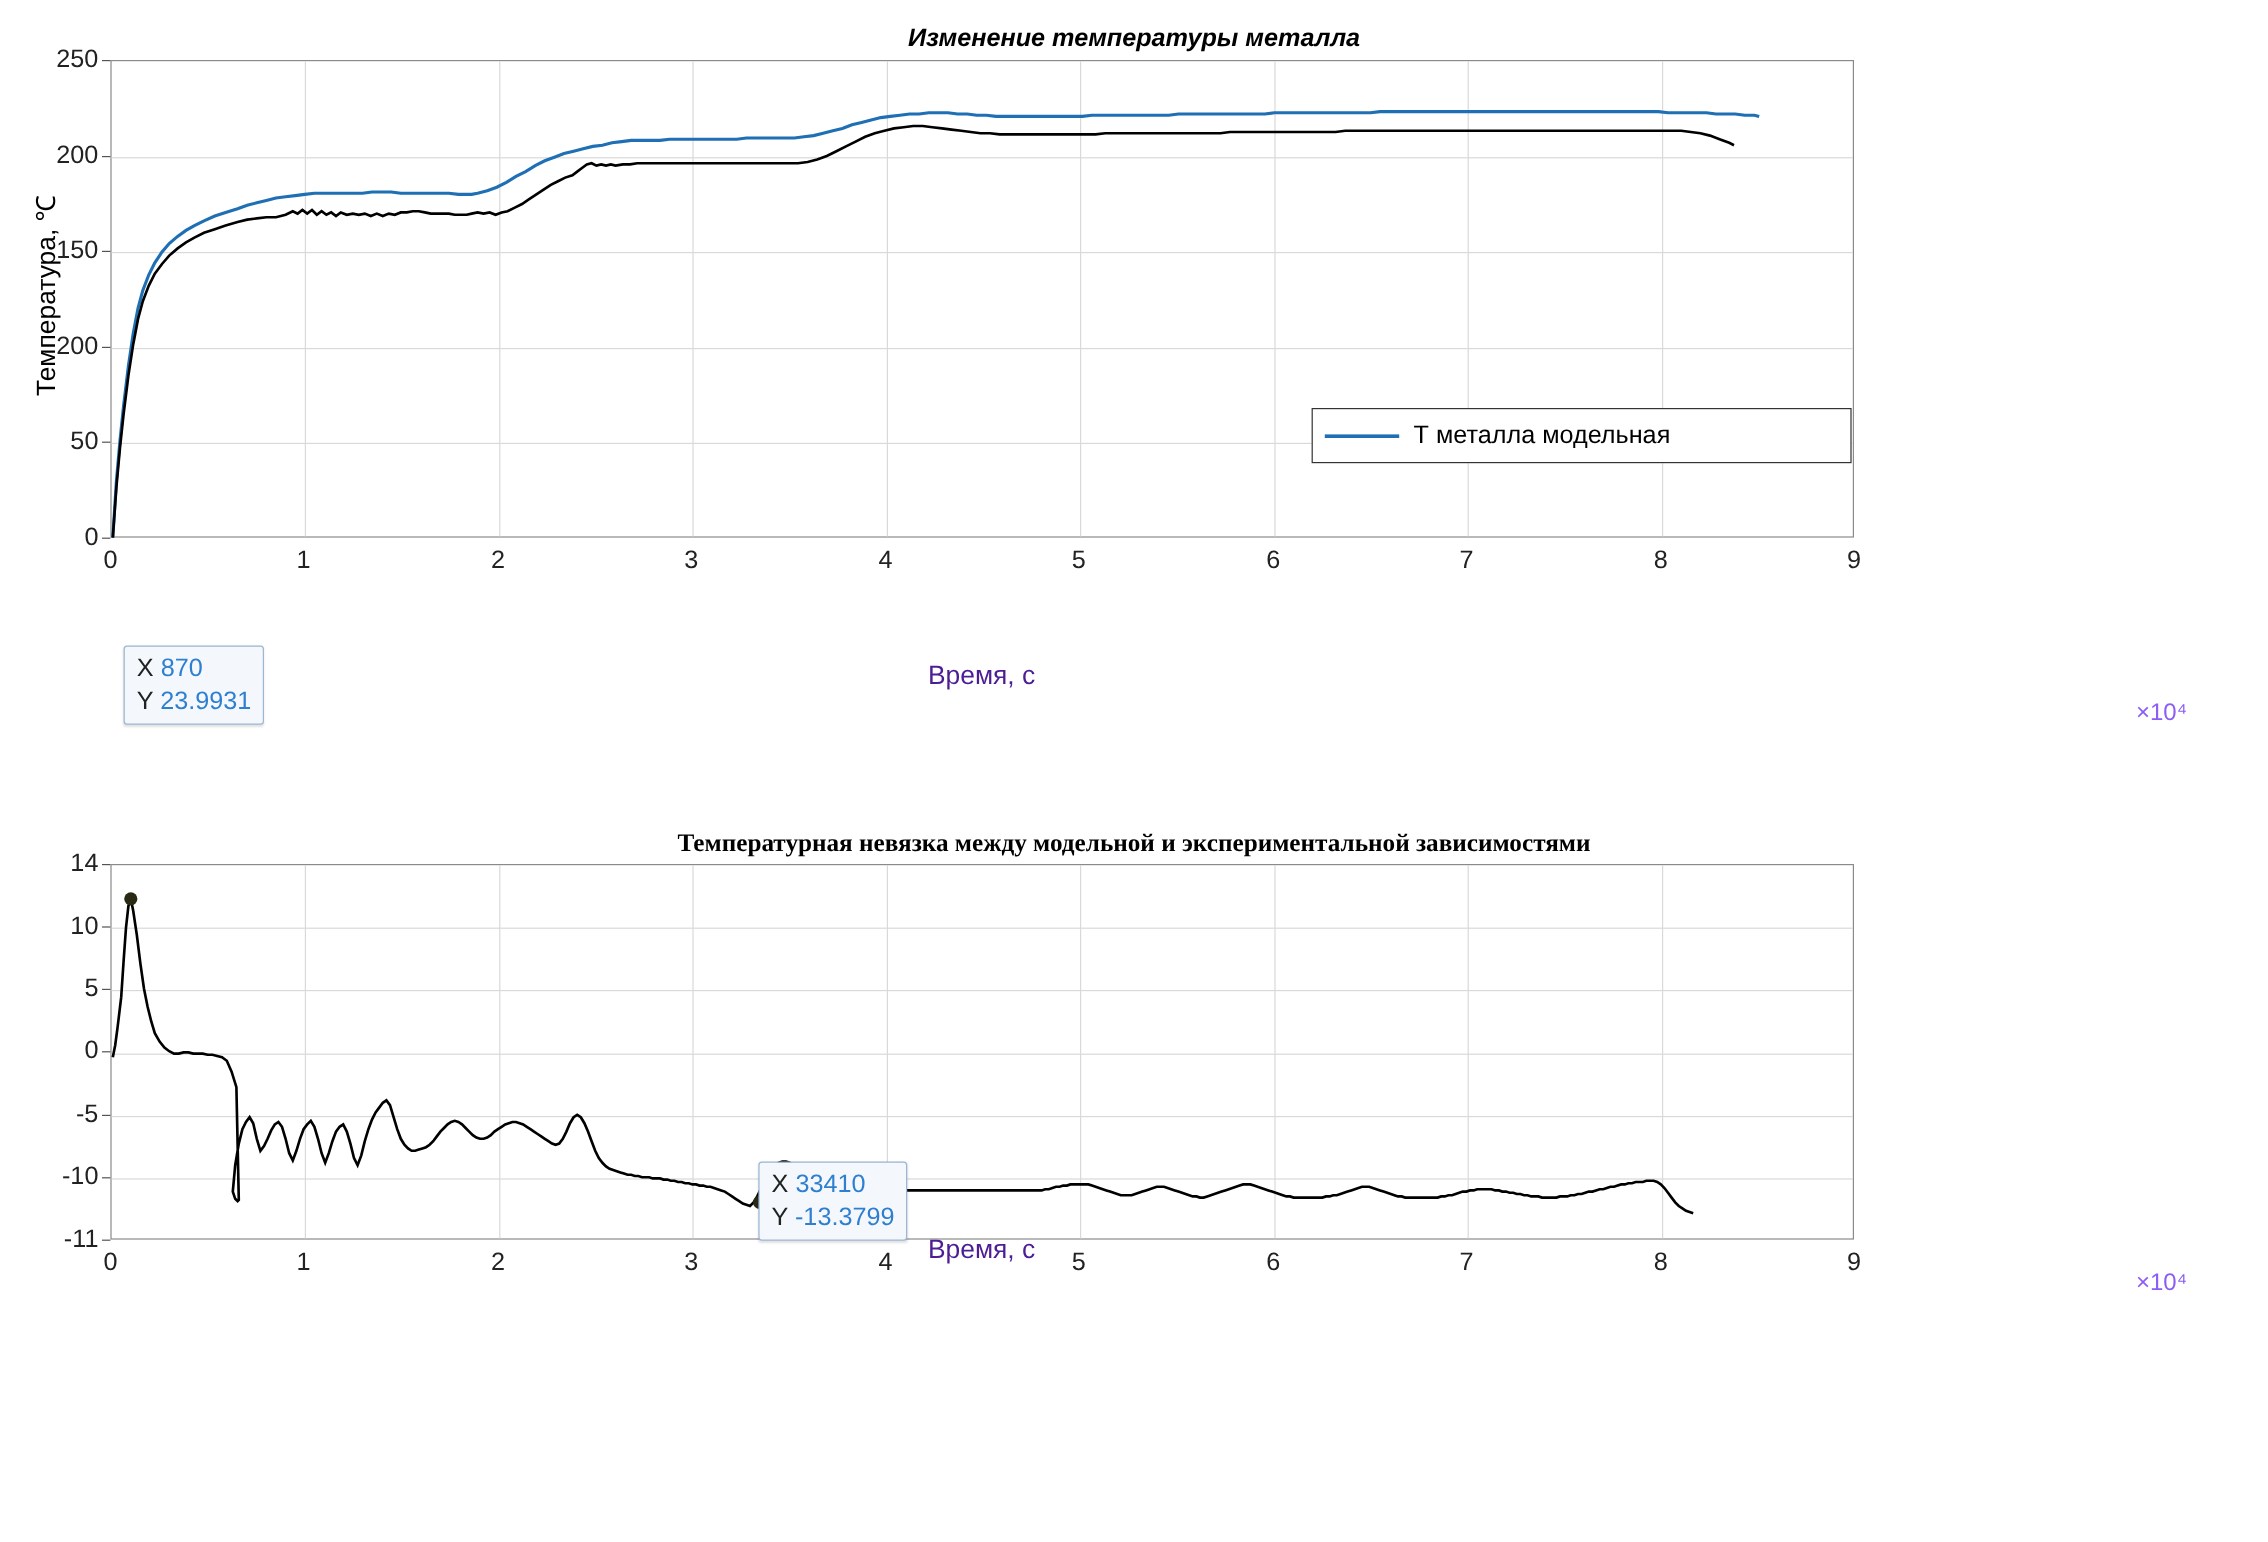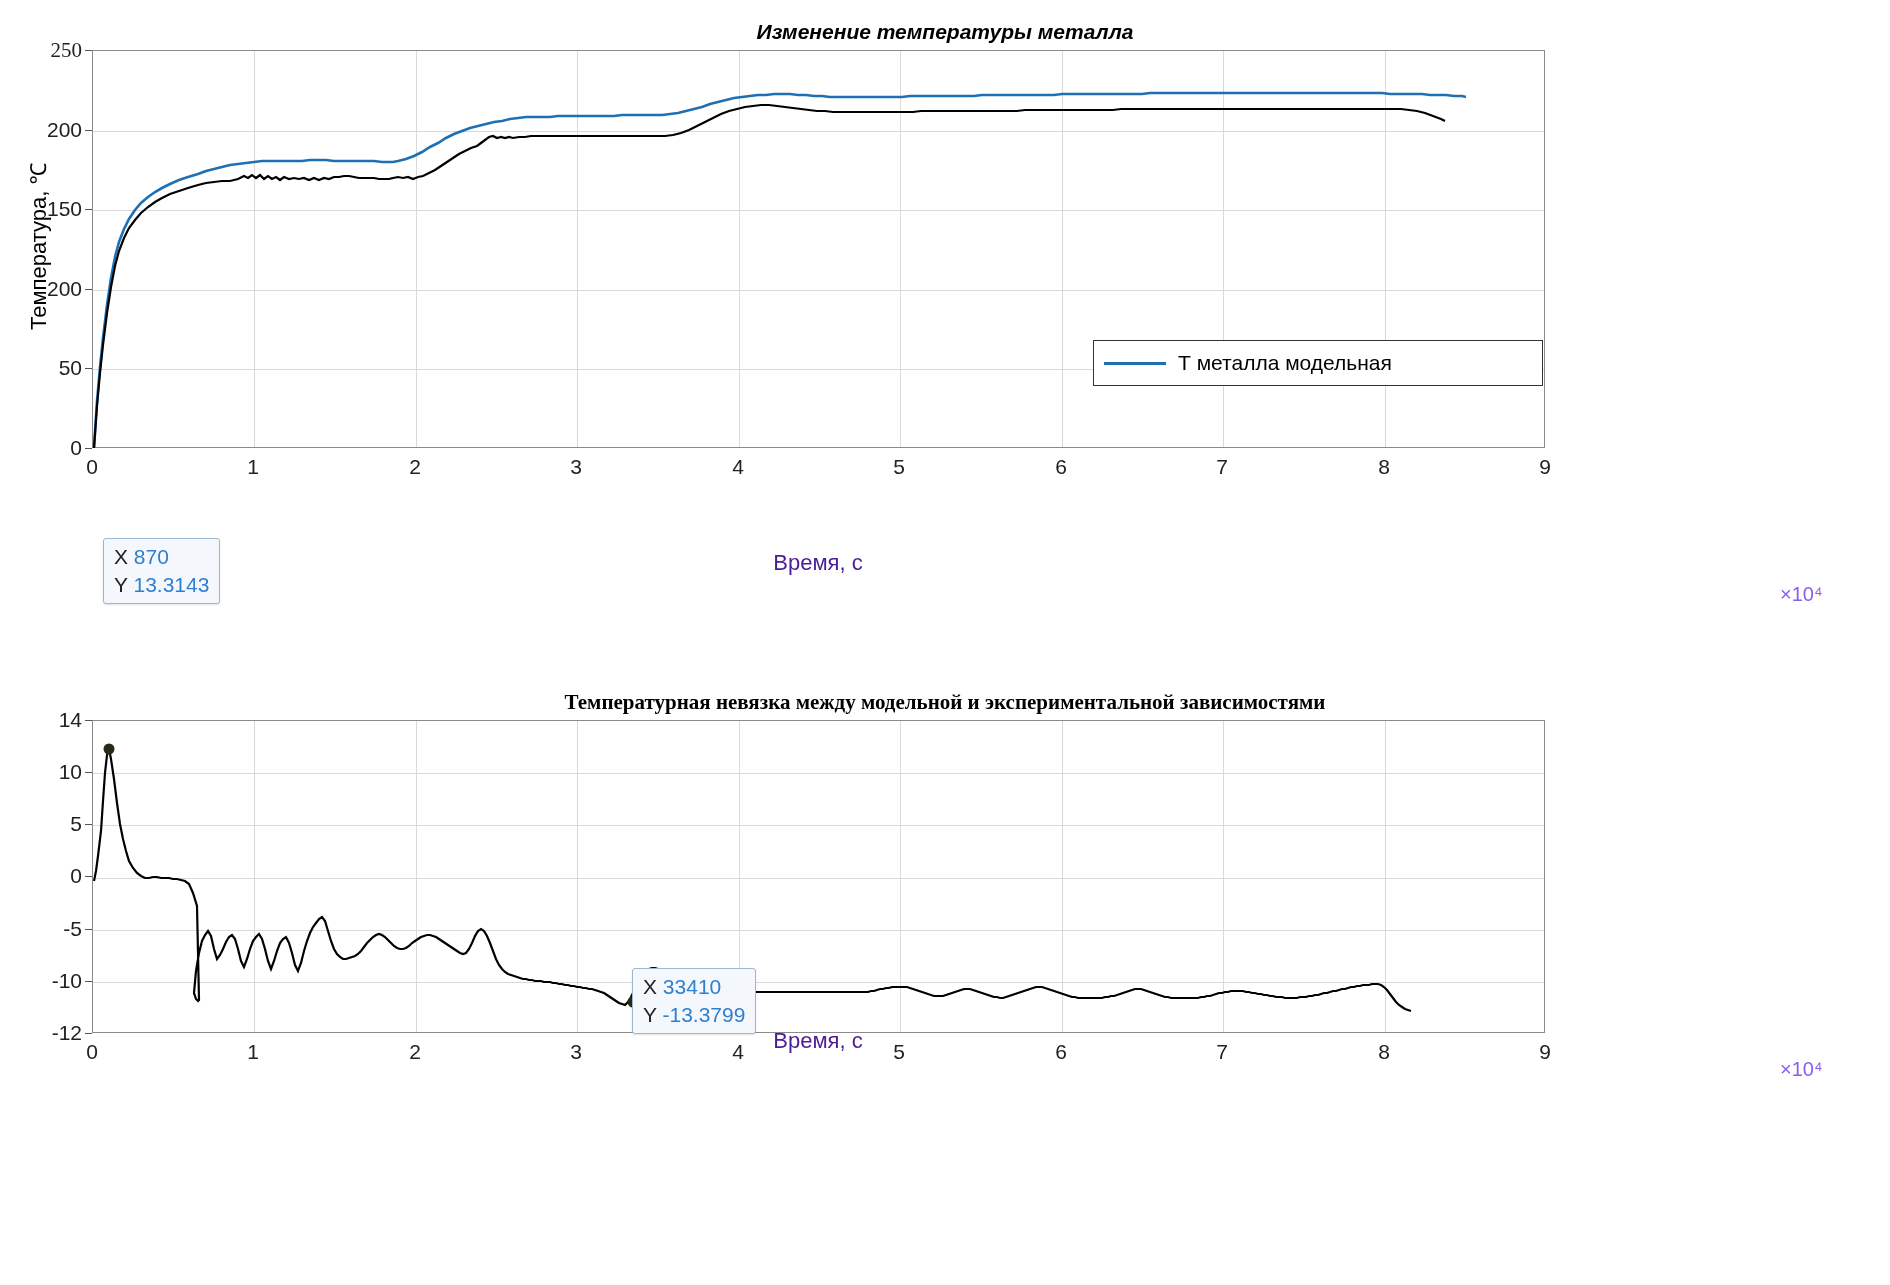--- a/index.html
+++ b/index.html
@@ -190,21 +190,21 @@
           <span class="legend-text">Т металла модельная</span>
         </div>
       </div>
     </div>
 
     <div class="tick-y" style="left:34px; top:448px; width:48px;">0</div>
     <div class="tick-y" style="left:34px; top:368px; width:48px;">50</div>
     <div class="tick-y" style="left:22px; top:289px; width:60px;">200</div>
     <div class="tick-y" style="left:22px; top:209px; width:60px;">150</div>
     <div class="tick-y" style="left:22px; top:130px; width:60px;">200</div>
-    <div class="tick-y" style="left:22px; top:50px; width:60px;font-family:Liberation Serif, serif;">250</div>
+    <div class="tick-y" style="left:22px; top:50px; width:60px;">250</div>
 
     <div class="tick-mark-y" style="left:85px; top:448px;"></div>
     <div class="tick-mark-y" style="left:85px; top:368px;"></div>
     <div class="tick-mark-y" style="left:85px; top:289px;"></div>
     <div class="tick-mark-y" style="left:85px; top:209px;"></div>
     <div class="tick-mark-y" style="left:85px; top:130px;"></div>
     <div class="tick-mark-y" style="left:85px; top:50px;"></div>
 
     <div class="tick-x" style="left:92px; top:455px;">0</div>
     <div class="tick-x" style="left:253px; top:455px;">1</div>
@@ -251,36 +251,36 @@
       <div class="datatip-marker" style="left:540px; top:281px;"></div>
     </div>
 
     <div class="datatip" style="left:103px; top:-92px;">
       <div>
         <span>X</span>
         <span class="val">870</span>
       </div>
       <div>
         <span>Y</span>
-        <span class="val">13.3143</span>
+        <span class="val">23.9931</span>
       </div>
     </div>
 
     <div class="datatip" style="left:632px; top:338px;">
       <div>
         <span>X</span>
         <span class="val">33410</span>
       </div>
       <div>
         <span>Y</span>
         <span class="val">-13.3799</span>
       </div>
     </div>
 
-    <div class="tick-y" style="left:16px; top:403px; width:66px;">-12</div>
+    <div class="tick-y" style="left:16px; top:403px; width:66px;">-11</div>
     <div class="tick-y" style="left:16px; top:351px; width:66px;">-10</div>
     <div class="tick-y" style="left:16px; top:299px; width:66px;">-5</div>
     <div class="tick-y" style="left:16px; top:246px; width:66px;">0</div>
     <div class="tick-y" style="left:16px; top:194px; width:66px;">5</div>
     <div class="tick-y" style="left:16px; top:142px; width:66px;">10</div>
     <div class="tick-y" style="left:16px; top:90px; width:66px;">14</div>
 
     <div class="tick-mark-y" style="left:85px; top:403px;"></div>
     <div class="tick-mark-y" style="left:85px; top:351px;"></div>
     <div class="tick-mark-y" style="left:85px; top:299px;"></div>

